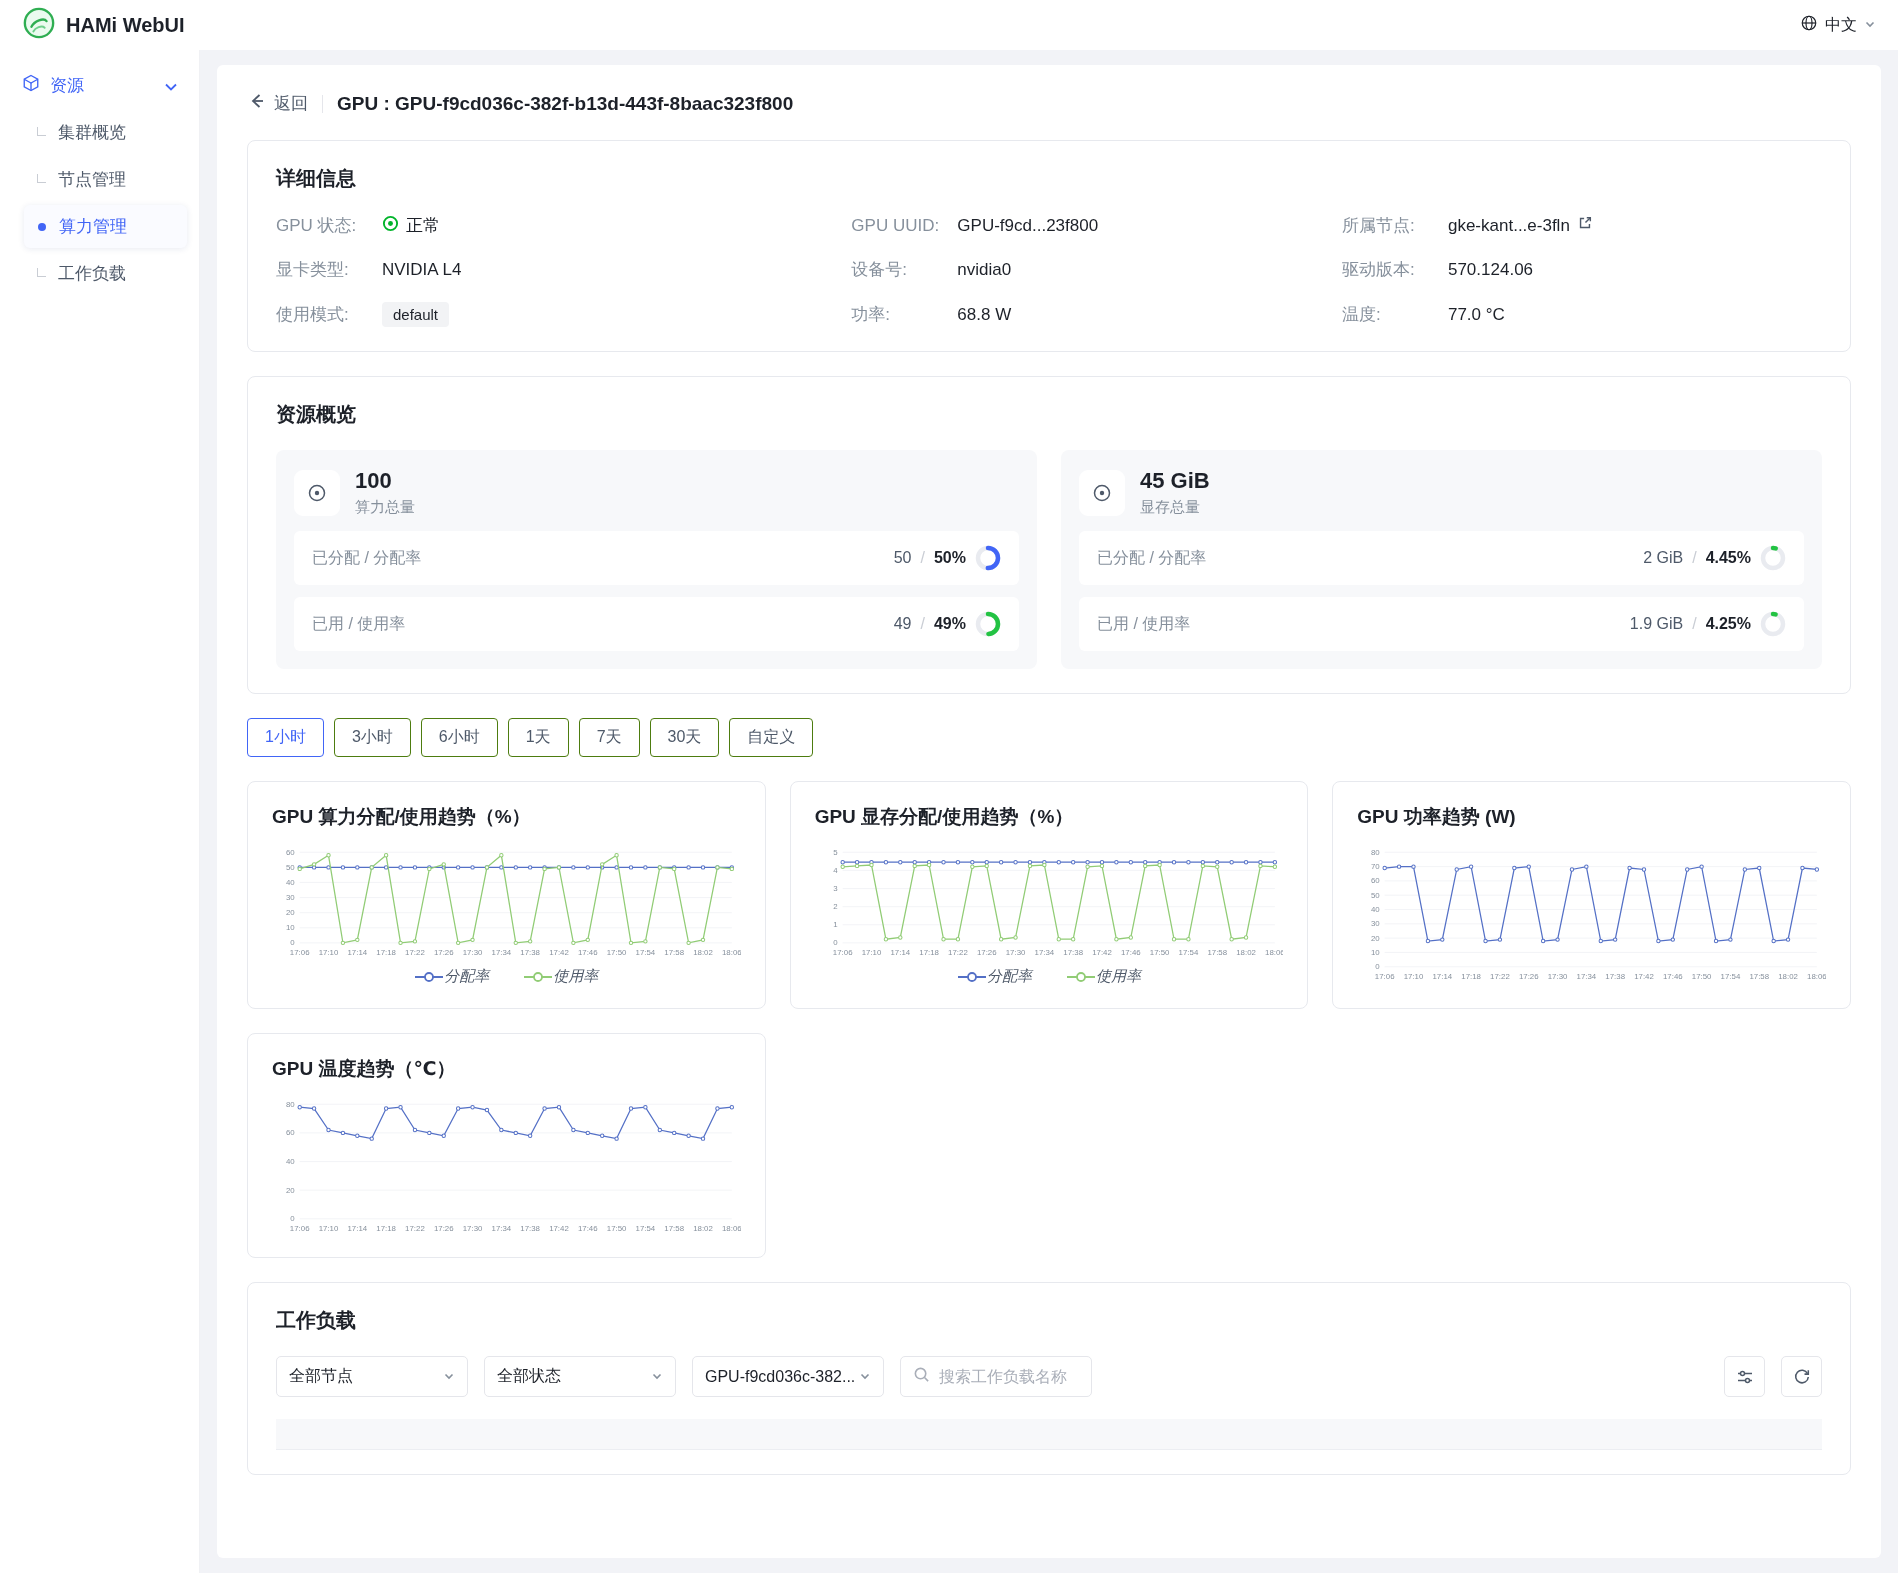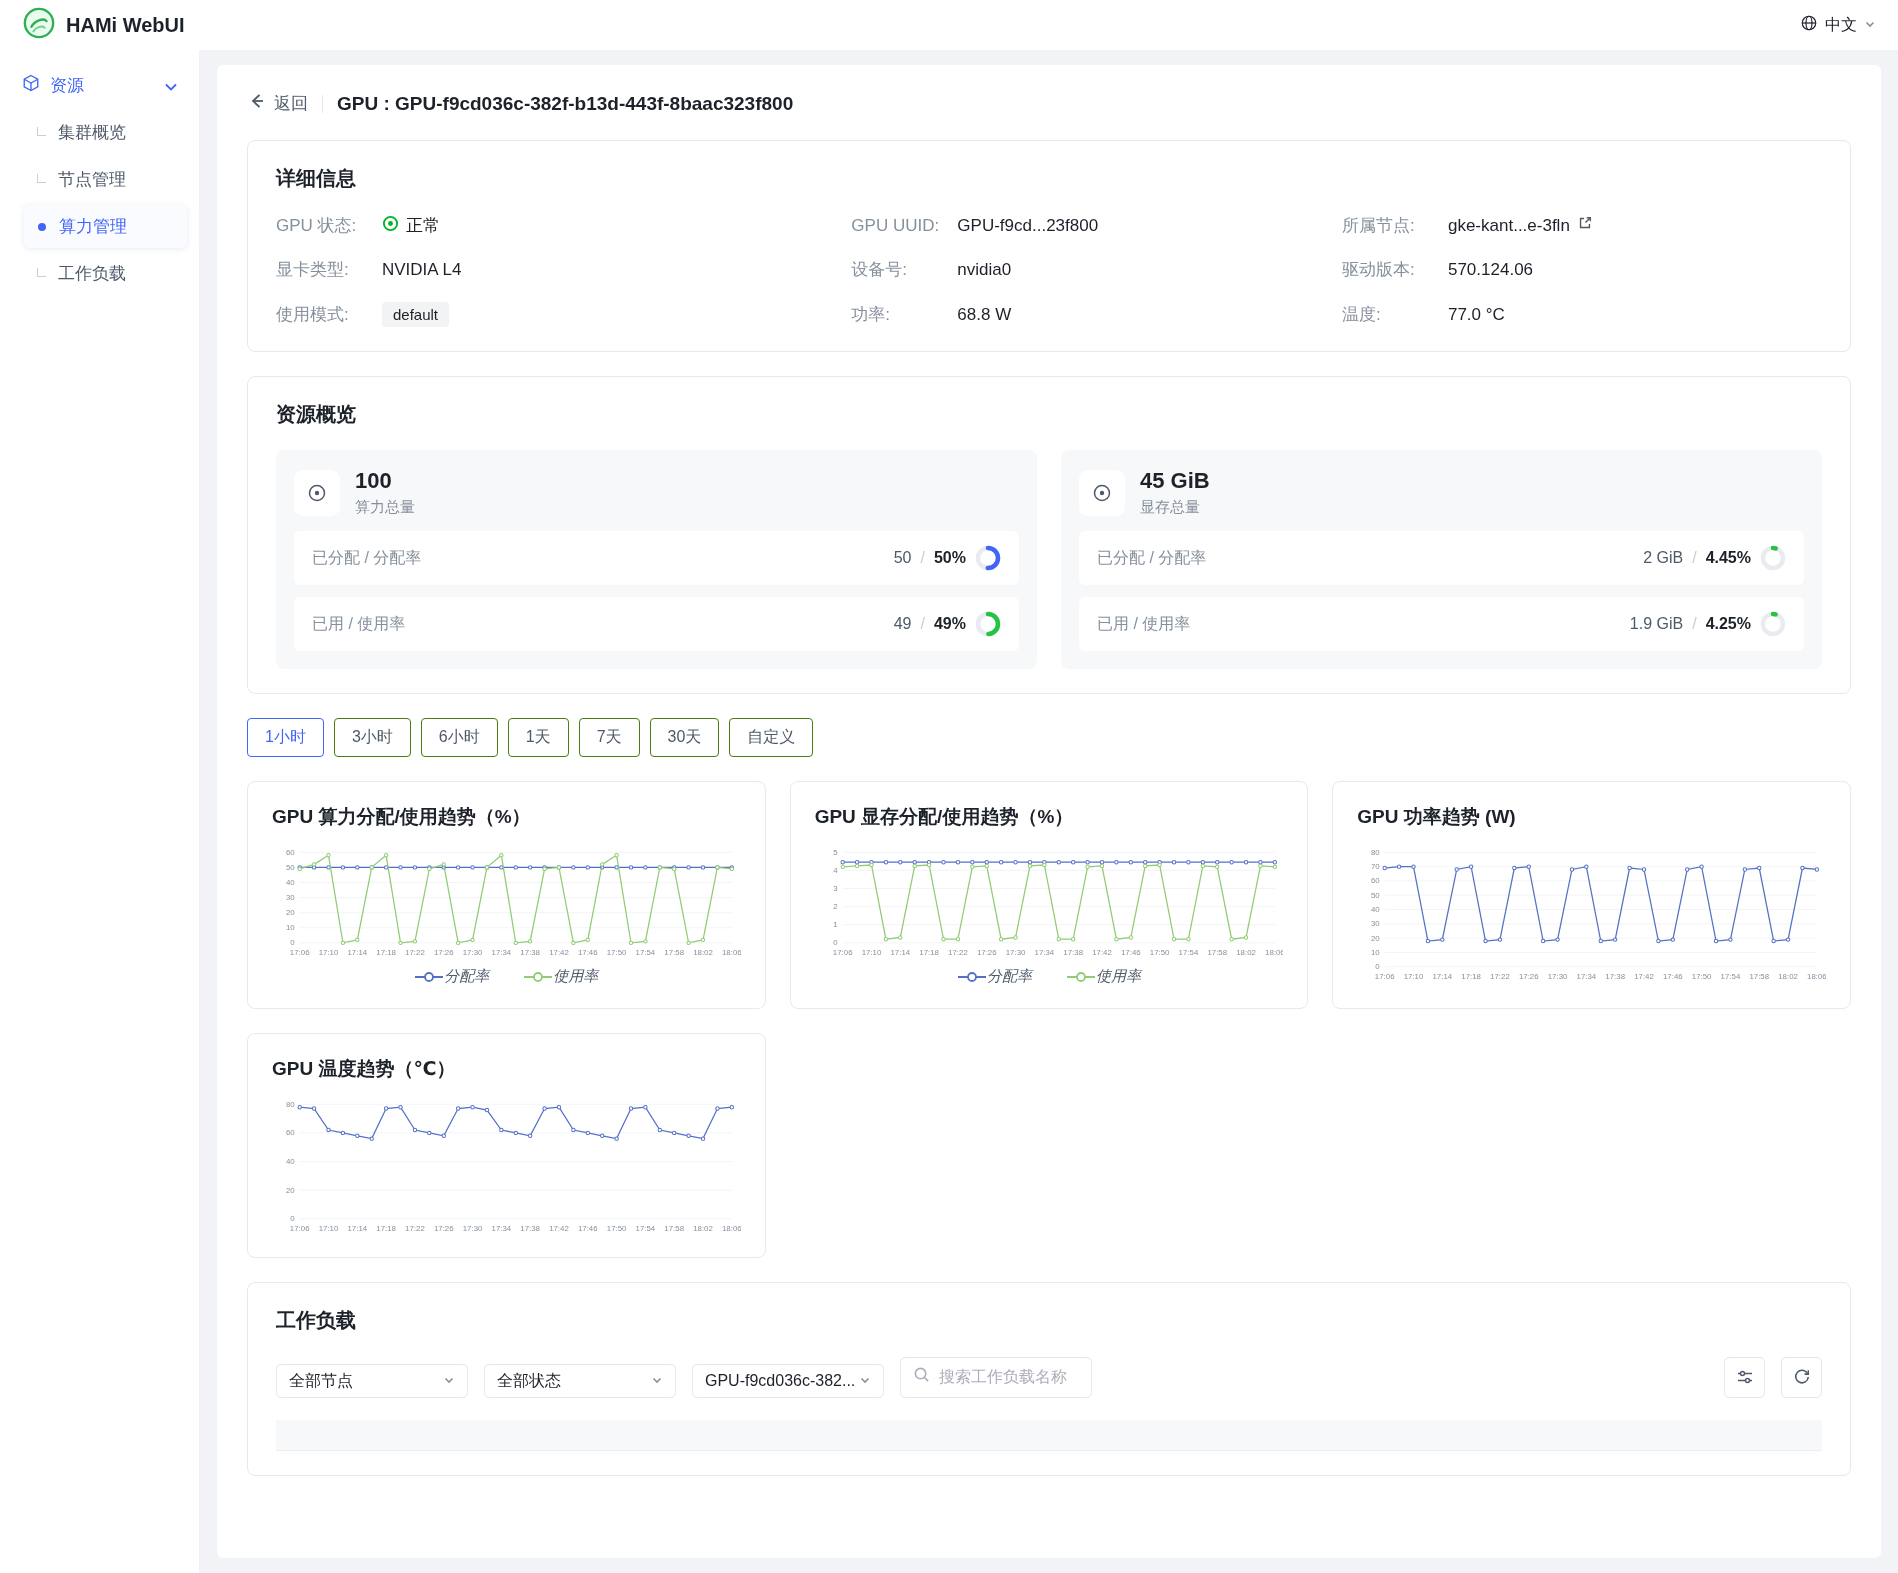--- a/index.html
+++ b/index.html
@@ -66,21 +66,21 @@
   .tab.active { color: #4165f6; border-color: #4165f6; }
   
   .charts-grid { display: grid; grid-template-columns: 1fr 1fr 1fr; gap: 24px; margin-bottom: 24px; border-radius: 10px; }
   .chart-card { border: 1px solid #e7e9ee; border-radius: 8px; padding: 22px 24px; margin-bottom: 0; }
   .chart-title { font-size: 19px; font-weight: 600; margin-bottom: 16px; }
   .chart-body svg { width: 100%; display: block; }
   .legend { display: flex; justify-content: center; gap: 34px; margin-top: 8px; color: #4e5969; font-size: 15px; }
   .legend .lg { display: flex; align-items: center; gap: 0; cursor: pointer; font-style: italic; }
   
   .filters { display: flex; gap: 16px; margin-bottom: 22px; align-items: center; }
-  .selectbox { width: 192px; height: 34px; border: 1px solid #e5e6eb; border-radius: 5px; background: #fff; display: flex; align-items: center; justify-content: space-between; padding: 0 12px; font-size: 16px; cursor: pointer; color: #1d2129; margin-top: 8px; }
+  .selectbox { width: 192px; height: 41px; border: 1px solid #e5e6eb; border-radius: 5px; background: #fff; display: flex; align-items: center; justify-content: space-between; padding: 0 12px; font-size: 16px; cursor: pointer; color: #1d2129; }
   .searchbox { width: 192px; height: 41px; border: 1px solid #e5e6eb; border-radius: 5px; background: #fff; display: flex; align-items: center; gap: 9px; padding: 0 12px; }
   .searchbox input { border: none; outline: none; width: 100%; font-size: 16px; font-family: Liberation Serif, serif; color: #1d2129; }
   .searchbox input::placeholder { color: #a9aeb8; }
   .filters .spacer { flex: 1; }
   .iconbtn { width: 41px; height: 41px; border: 1px solid #e5e6eb; border-radius: 5px; background: #fff; display: flex; align-items: center; justify-content: center; cursor: pointer; }
   table.wl { width: 100%; border-collapse: collapse; font-size: 17px; }
   table.wl th { background: #f7f8fa; text-align: left; color: #4e5969; font-weight: 500; padding: 15px 16px; border-bottom: 1px solid #eceef2; }
   .wl-card { margin-bottom: 0; }
 </style>
 </head>

